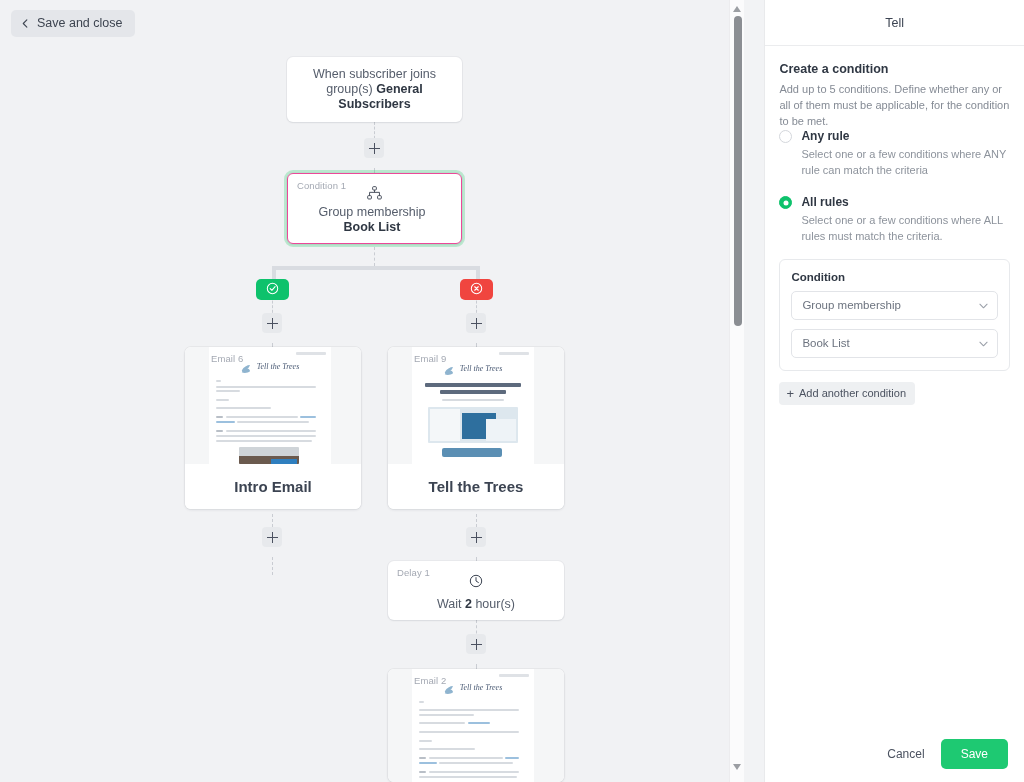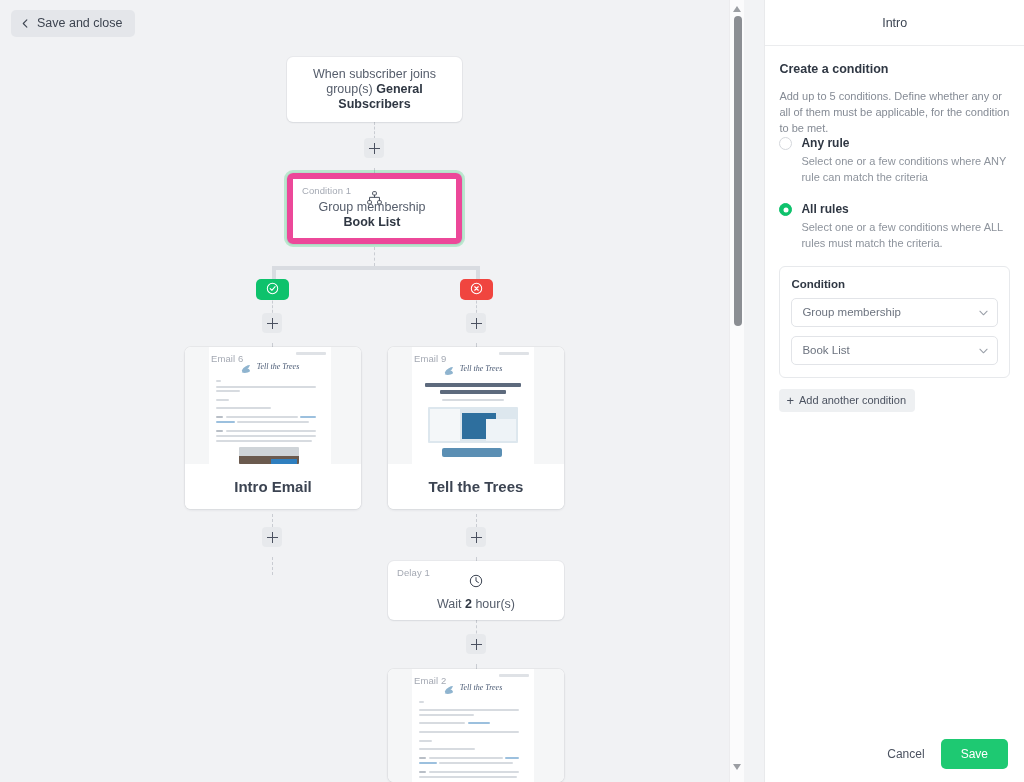--- a/index.html
+++ b/index.html
@@ -65,21 +65,21 @@
     text-align: center;
   }
   .node-trigger .txt {
     font-size: 12.5px; color: #555d6b; line-height: 1.2; padding: 0 18px;
   }
   .node-trigger .txt b { color: #2f3743; font-weight: bold; }
 
   .node-condition {
     left: 287px; top: 173px; width: 175px; height: 71px;
     outline: 3px solid rgba(46,204,113,.28);
-    border: 6px solid #ec4899;
+    border: 1px solid #ec4899;
   }
   .node-label {
     position: absolute; top: 6px; left: 9px;
     font-size: 9.5px; color: #a4a9b3; letter-spacing: .1px;
   }
   .node-icon-c { position:absolute; top: 12px; left: 0; right: 0; display:flex; justify-content:center; }
   .node-body-center {
     position: absolute; left: 0; right: 5px; bottom: 9px;
     text-align: center; font-size: 12.5px; color: #555d6b; line-height: 1.15;
     padding: 0 18px;
@@ -152,21 +152,21 @@
     height: 46px; display: flex; align-items: center; justify-content: center;
     border-bottom: 1px solid #ebecee; flex: none;
   }
   .panel-title { font-size: 12.5px; color: #3c4452; }
   .panel-body { flex: 1 1 auto; padding: 16px 14px 0 14px; overflow: hidden; }
   .panel-footer {
     flex: none; height: 56px; display: flex; align-items: center;
     justify-content: flex-end; gap: 10px; padding: 0 16px 0 16px;
   }
 
-  .sec-title { font-size: 12.5px; font-weight: bold; color: #2f3743; margin-bottom: 12px; }
+  .sec-title { font-size: 12.5px; font-weight: bold; color: #2f3743; margin-bottom: 5px; }
   .sec-desc { font-size: 11px; color: #858b95; line-height: 1.46; }
 
   .radio-row { display: flex; gap: 9px; margin-bottom: 2px; }
   .radio-row + .radio-row { margin-top: 16px; }
   .radio {
     flex: none; width: 13px; height: 13px; border-radius: 50%;
     border: 1.5px solid #d4d7dc; background: #fff; margin-top: 1px;
     position: relative; cursor: pointer;
   }
   .radio.checked { border-color: #0ec26c; background: #0ec26c; }
@@ -414,21 +414,21 @@
         <svg width="8" height="6" viewBox="0 0 8 6">
             <path d="M4 6 0 0h8z" fill="#9b9ea3"></path>
           </svg>
       </div>
     </div>
   </div>
 
   <div class="panel">
 
     <div class="panel-header">
-      <div class="panel-title">Intro</div>
+      <div class="panel-title">Tell</div>
     </div>
 
     <div class="panel-body">
       <div class="sec-title">Create a condition</div>
       <div class="sec-desc">Add up to 5 conditions. Define whether any or all of them must be applicable, for the condition to be met.</div>
 
       <div class="radio-row">
         <span class="radio"></span>
         <span class="radio-txt">
           <span class="radio-label" style="display:block;">Any rule</span>

